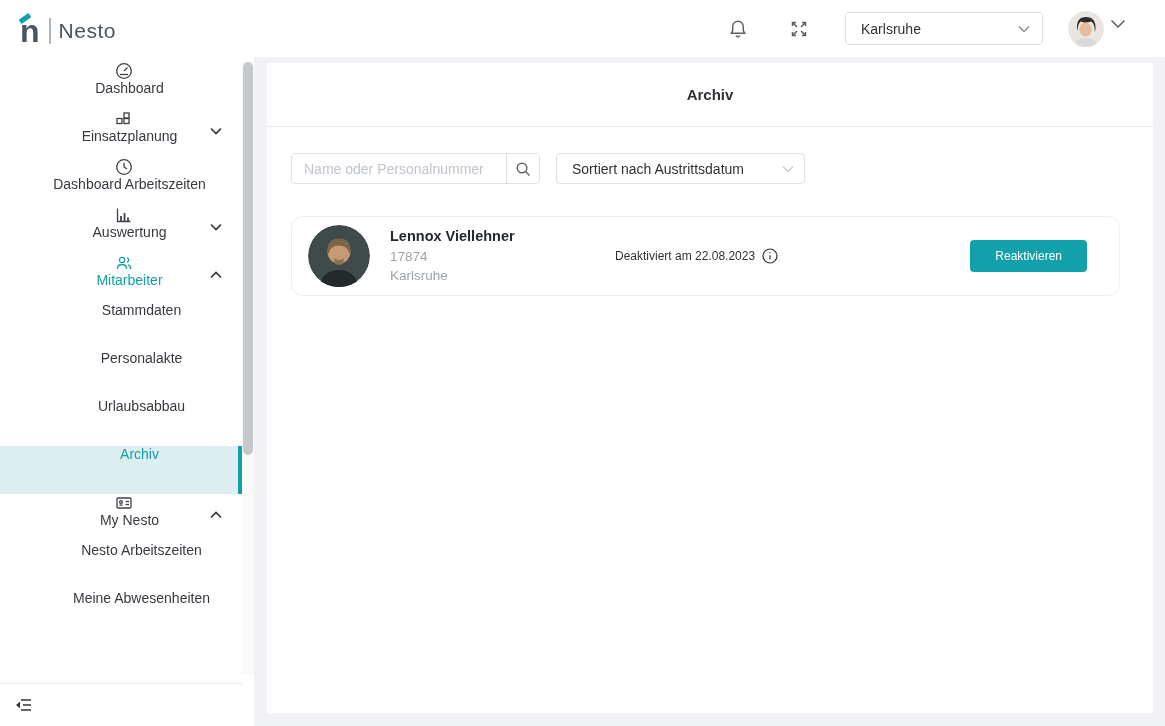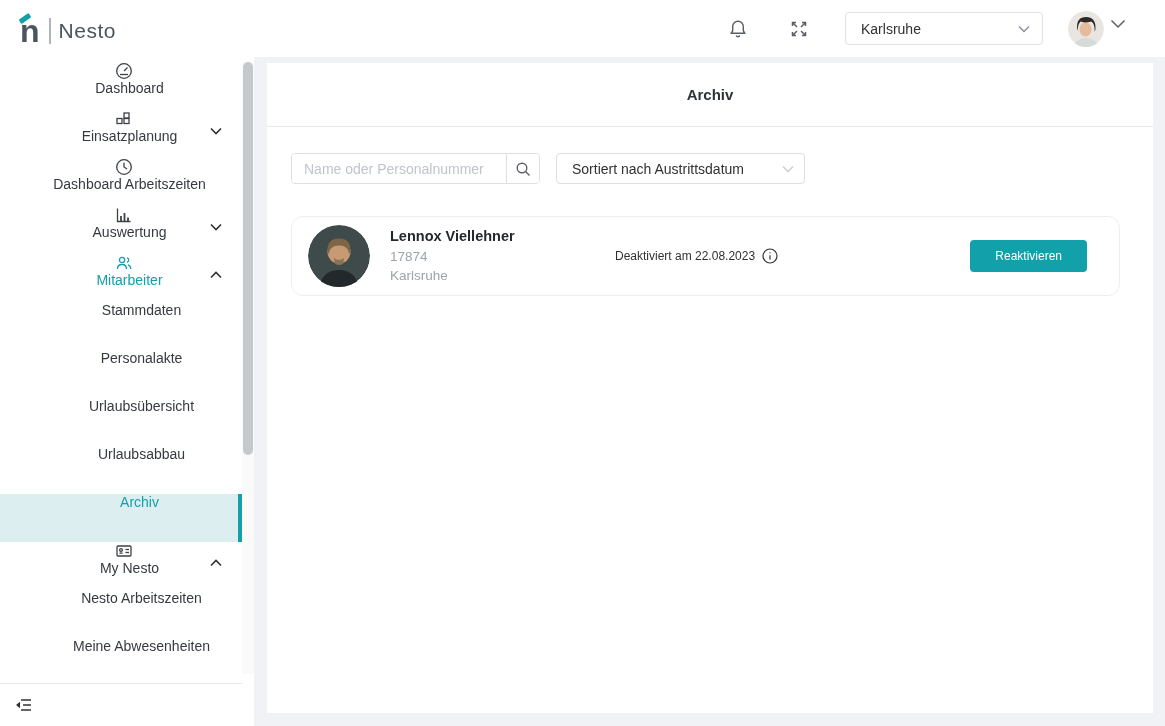--- a/index.html
+++ b/index.html
@@ -225,23 +225,20 @@
       </span>
     </div>
 
     <div class="nav-item nav-sub">
       <span class="nav-label">Stammdaten</span>
     </div>
     <div class="nav-item nav-sub">
       <span class="nav-label">Personalakte</span>
     </div>
     <div class="nav-item nav-sub">
-      <span class="nav-label">Urlaubsübersicht</span>
-    </div>
-    <div class="nav-item nav-sub">
       <span class="nav-label">Urlaubsabbau</span>
     </div>
     <div class="nav-item nav-sub active">
       <span class="nav-label">Archiv</span>
     </div>
 
     <div class="nav-item">
       <span class="nav-icon">
         <svg viewBox="0 0 18 18" fill="none" stroke="currentColor" stroke-width="1.3">
           <rect x="2" y="4" width="14" height="10" rx="1"></rect>

